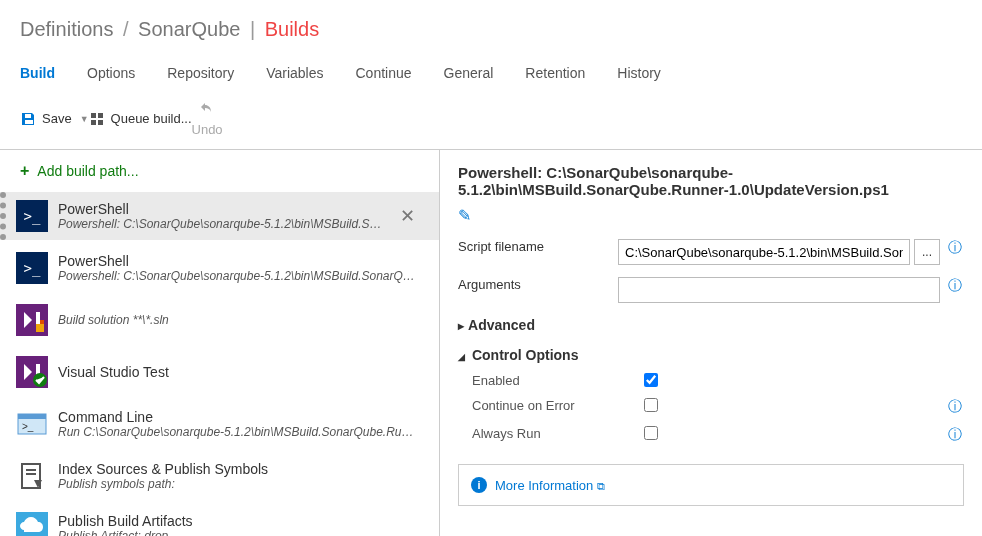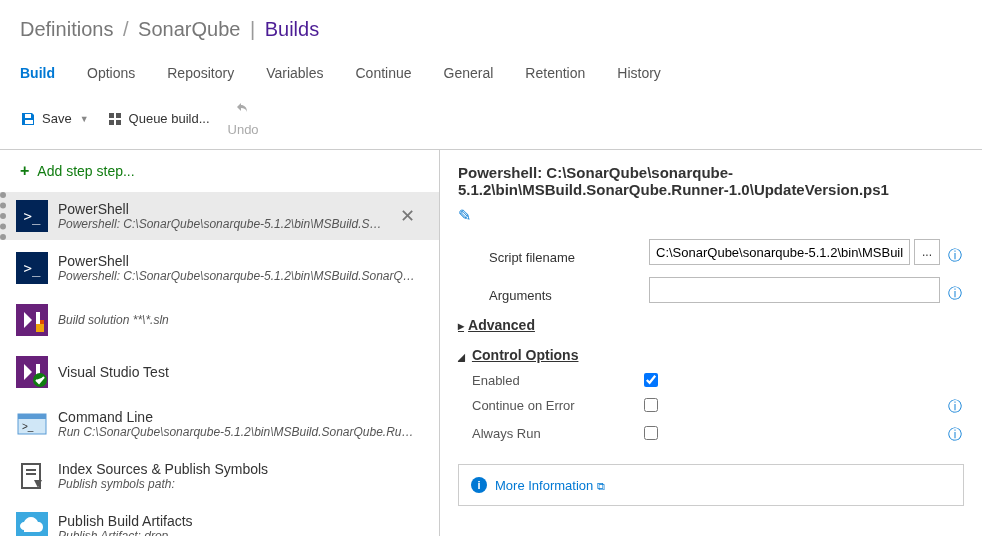--- a/index.html
+++ b/index.html
@@ -1,26 +1,26 @@
 <!DOCTYPE html>
 <html><head>
   <meta charset="utf-8">
   <style>
     * { box-sizing: border-box; margin: 0; padding: 0; }
     body { font-family: "Segoe UI", Arial, sans-serif; font-size: 13px; color: #333; background: #fff; width: 982px; }
     
     .breadcrumb { padding: 18px 20px 8px; font-size: 20px; font-weight: 300; color: #777; }
-    .breadcrumb .link { color: #4c1d95; }
+    .breadcrumb .link { color: #ef4444; }
     .breadcrumb .sep { color: #999; margin: 0 4px; }
     
     .tabs { padding: 0 20px; border-bottom: 1px solid transparent; display: flex; gap: 32px; margin-top: 10px; }
     .tab { padding: 6px 0; color: #555; cursor: pointer; font-size: 14px; }
     .tab.active { color: #0078d4; font-weight: 600; }
     
-    .toolbar { display: flex; align-items: center; gap: 18px; padding: 12px 20px; }
+    .toolbar { display: flex; align-items: center; padding: 12px 20px; }
     .toolbar-btn { display: flex; align-items: center; gap: 6px; cursor: pointer; color: #333; }
     .toolbar-btn .icon { width: 16px; height: 16px; display: flex; align-items: center; justify-content: center; }
     .toolbar-btn.disabled { color: #aaa; flex-direction: column; }
     .dropdown-caret { font-size: 9px; color: #888; margin-left: 2px; }
     
     .main { display: flex; border-top: 1px solid #ccc; }
     .left-pane { width: 440px; border-right: 1px solid #ccc; }
     .right-pane { flex: 1; padding: 14px 18px; }
     
     .add-step { display: flex; align-items: center; gap: 8px; padding: 12px 20px; color: #107c10; cursor: pointer; font-size: 14px; }
@@ -30,27 +30,27 @@
     .step.selected { background: #eaeaea; border-left: 6px dotted #999; }
     .step-icon { width: 32px; height: 32px; flex-shrink: 0; display: flex; align-items: center; justify-content: center; }
     .step-body { flex: 1; min-width: 0; }
     .step-title { font-size: 14px; color: #333; }
     .step-sub { font-size: 12px; color: #555; font-style: italic; white-space: nowrap; overflow: hidden; text-overflow: ellipsis; }
     .step-close { font-size: 18px; color: #777; padding: 0 4px; cursor: pointer; }
     
     .detail-title { font-size: 15px; font-weight: bold; margin-bottom: 8px; }
     .edit-icon { color: #0078d4; font-size: 16px; margin-bottom: 14px; display: inline-block; }
     
-    .field-row { display: flex; align-items: flex-end; margin-bottom: 12px; margin-left: 31px; }
+    .field-row { display: flex; align-items: flex-start; margin-bottom: 12px; }
     .field-label { width: 160px; color: #333; font-size: 13px; }
     .field-input { flex: 1; border: 1px solid #bbb; padding: 4px 6px; font-size: 13px; height: 26px; }
     .field-btn { width: 26px; height: 26px; border: 1px solid #bbb; background: #fff; margin-left: 4px; cursor: pointer; font-size: 12px; color: #333; }
     .info-icon { color: #0078d4; font-size: 14px; margin-left: 8px; width: 16px; cursor: pointer; }
     
-    .section-header { font-weight: bold; font-size: 14px; margin: 14px 0 10px; display: flex; align-items: flex-end; gap: 4px; text-decoration: underline; }
+    .section-header { font-weight: bold; font-size: 14px; margin: 14px 0 10px; display: flex; align-items: flex-end; gap: 4px; }
     .triangle-right::before { content: "▸"; font-size: 12px; }
     .triangle-down::before { content: "◢"; font-size: 9px; margin-right: 3px; }
     
     .option-row { display: flex; margin-bottom: 10px; padding-left: 14px; }
     .option-label { width: 172px; color: #555; font-size: 13px; }
     .option-row input[type=checkbox] { width: 14px; height: 14px; }
     .option-row .info-icon { margin-left: auto; }
     
     .more-info-box { border: 1px solid #ccc; padding: 12px; margin-top: 20px; display: flex; align-items: center; gap: 8px; }
     .more-info-box .circle-i { width: 16px; height: 16px; border-radius: 50%; background: #0078d4; color: #fff; display: flex; align-items: center; justify-content: center; font-size: 11px; font-weight: bold; }
@@ -106,21 +106,21 @@
         </svg>
     </span>
     <span>Undo</span>
   </div>
 </div>
 
 <div class="main">
   <div class="left-pane">
     <div class="add-step">
       <span class="plus-icon">+</span>
-      <span>Add step step...</span>
+      <span>Add build path...</span>
     </div>
     <div id="steps-container">
         <div class="step selected">
           <div class="step-icon">
             <div class="ps-icon" style="width:32px;height:32px;display:flex;align-items:center;justify-content:center;">&gt;_</div>
           </div>
           <div class="step-body">
             <div class="step-title">PowerShell</div>
             <div class="step-sub">Powershell: C:\SonarQube\sonarqube-5.1.2\bin\MSBuild.SonarQube.Runner-1.0\UpdateVersion.ps1</div>
           </div>

